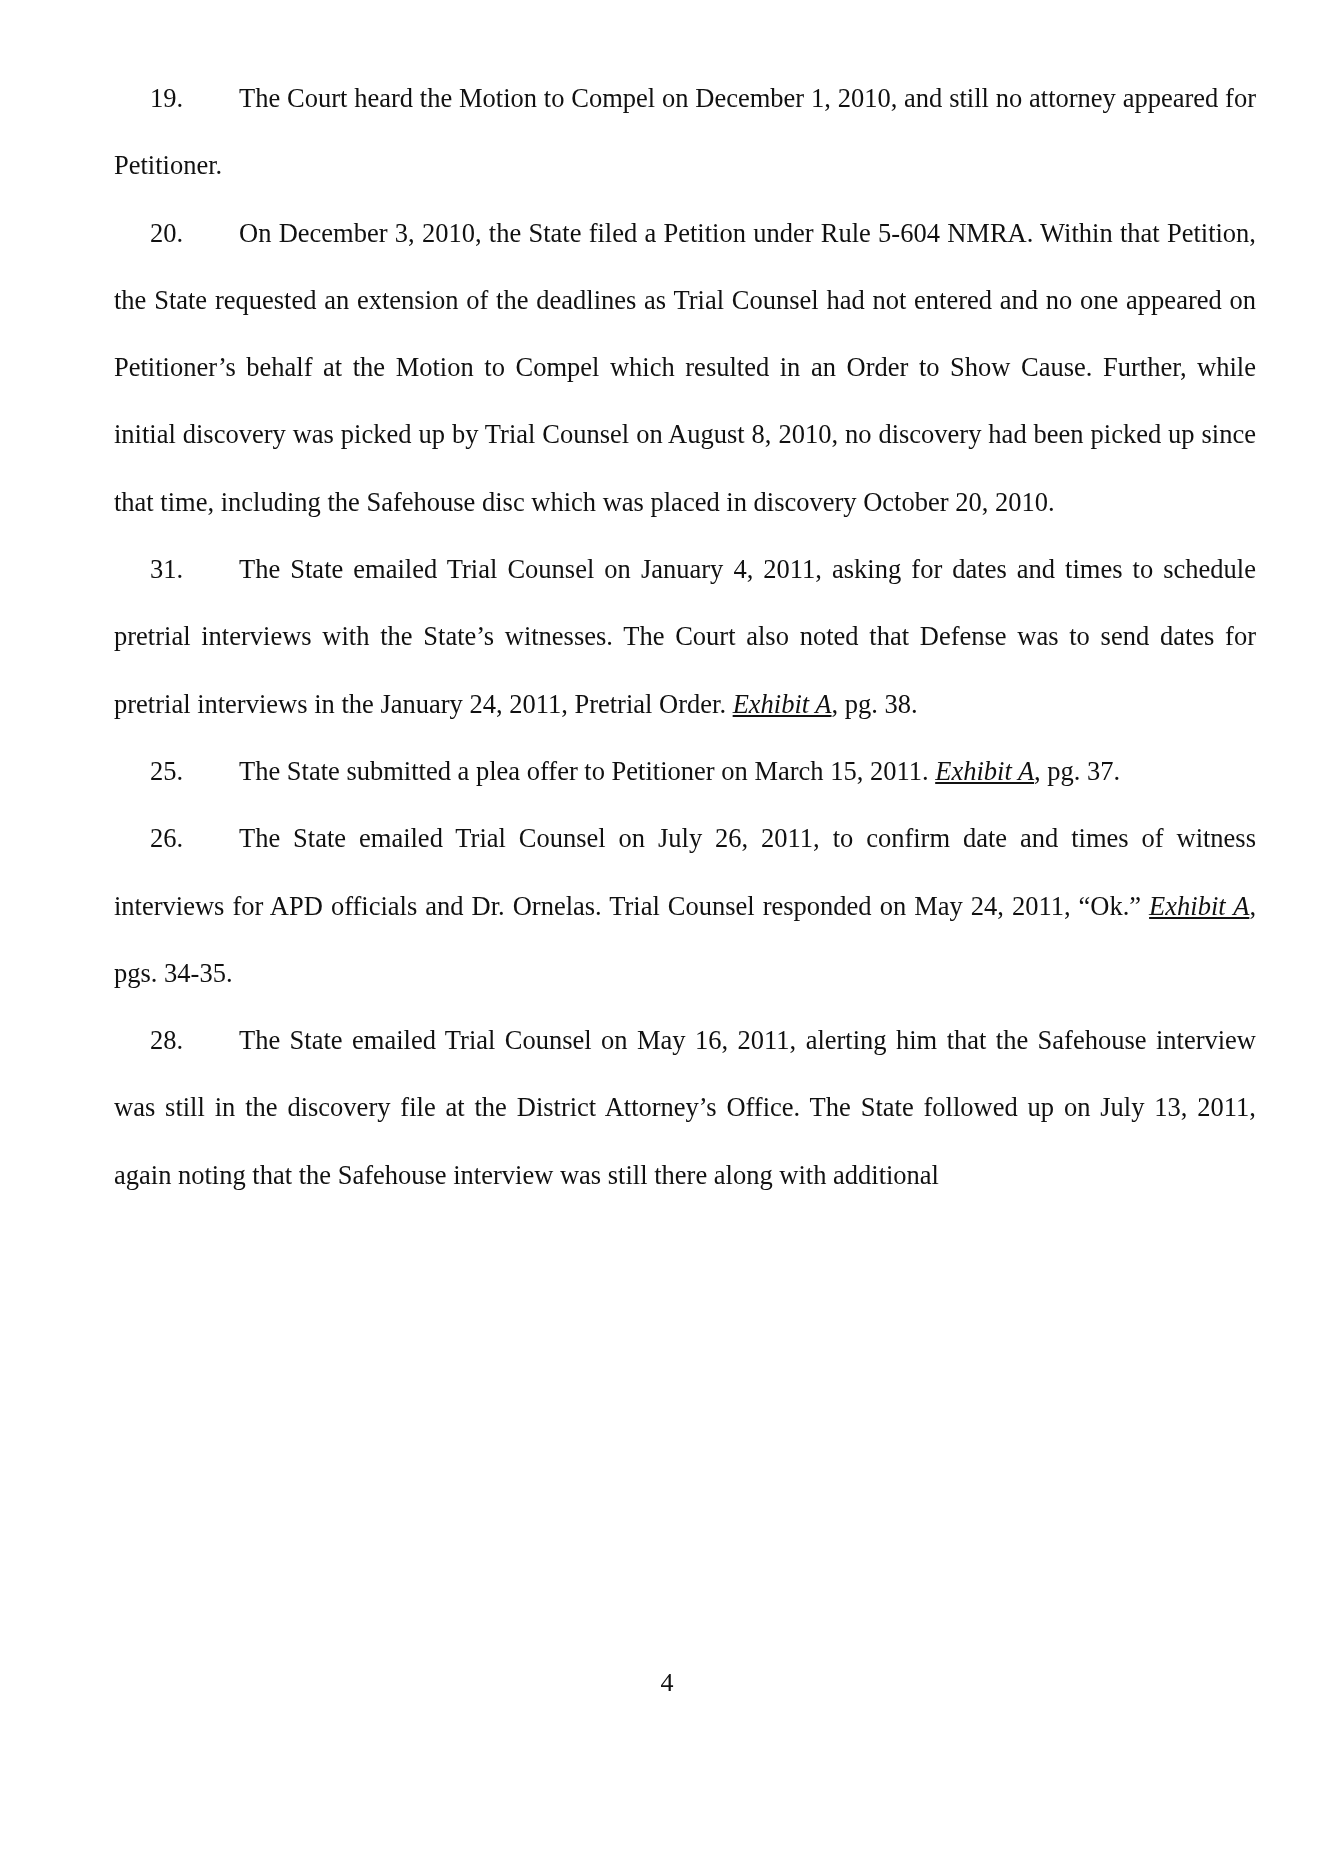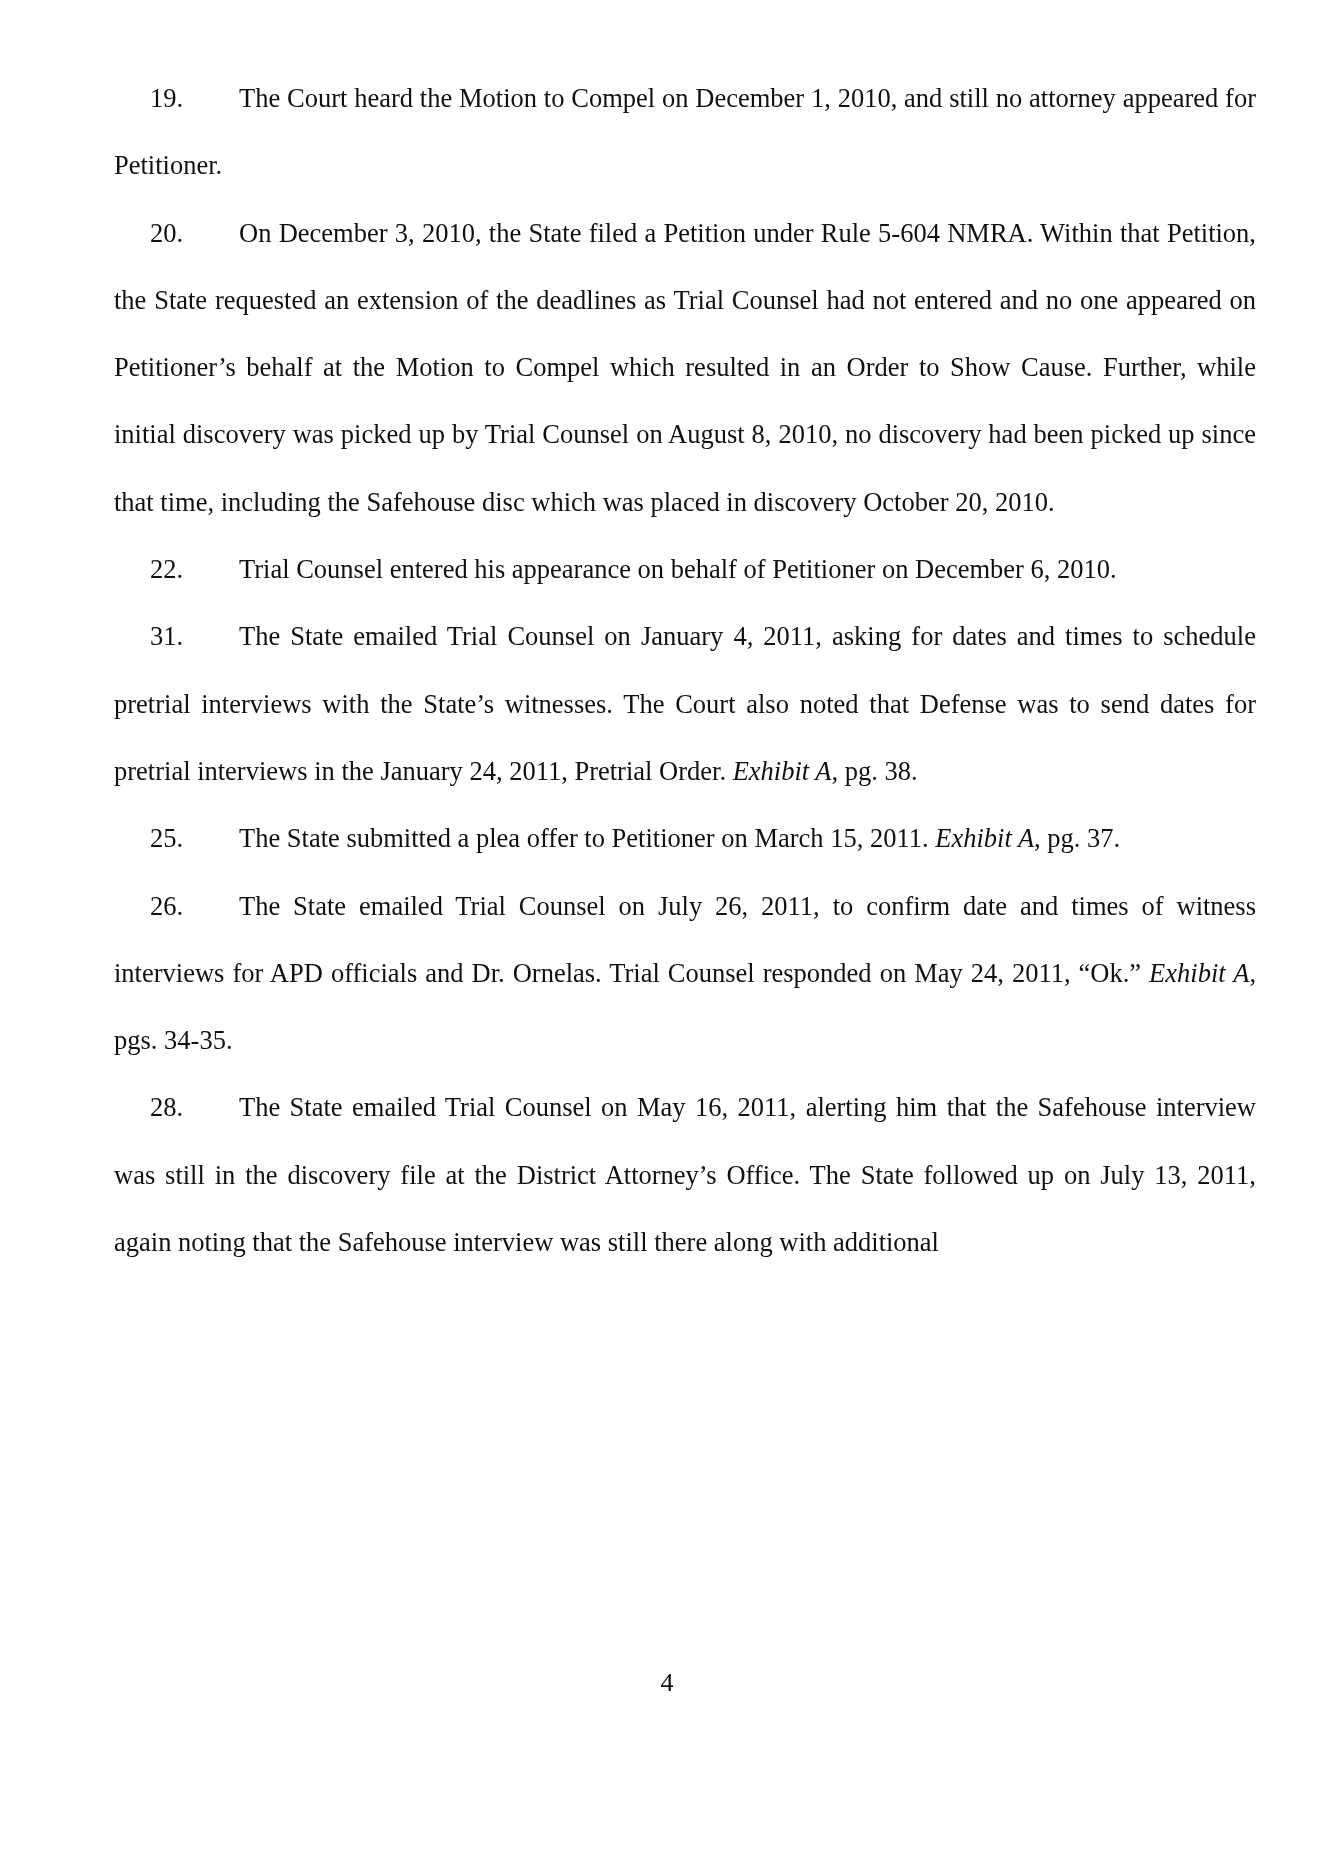--- a/index.html
+++ b/index.html
@@ -8,32 +8,31 @@
     position: absolute; left: 114px; top: 65px; width: 1142px;
     font-family: "Liberation Serif", serif; font-size: 26.5px; color: #111;
     line-height: 67.3px;
   }
   .para { margin: 0; text-align: justify; text-align-last: left; }
   .para .num { display: inline-block; width: 89px; margin-left: 36px; }
   .page-number {
     position: absolute; left: 0; width: 1334px; top: 1668px;
     text-align: center; font-family: "Liberation Serif", serif; font-size: 26px; color: #111;
   }
-  em { font-style: italic; }
+  em { font-style: italic; text-decoration: underline; }
 </style>
 </head>
 <body>
 
 <div class="page">
   <p class="para"><span class="num">19.</span><span>The Court heard the Motion to Compel on December 1, 2010, and still no attorney appeared for Petitioner.</span></p>
 
   <p class="para"><span class="num">20.</span><span>On December 3, 2010, the State filed a Petition under Rule 5-604 NMRA.  Within that Petition, the State requested an extension of the deadlines as Trial Counsel had not entered and no one appeared on Petitioner’s behalf at the Motion to Compel which resulted in an Order to Show Cause.  Further, while initial discovery was picked up by Trial Counsel on August 8, 2010, no discovery had been picked up since that time, including the Safehouse disc which was placed in discovery October 20, 2010.</span></p>
 
 
-  <p class="para"><span class="num">22.</span><span>Trial Counsel entered his appearance on behalf of Petitioner on December 6, 2010.</span></p>
 
   <p class="para"><span class="num">31.</span><span>The State emailed Trial Counsel on January 4, 2011, asking for dates and times to schedule pretrial interviews with the State’s witnesses.  The Court also noted that Defense was to send dates for pretrial interviews in the January 24, 2011, Pretrial Order. </span><em>Exhibit A</em><span>, pg. 38.</span></p>
 
 
   <p class="para"><span class="num">25.</span><span>The State submitted a plea offer to Petitioner on March 15, 2011. </span><em>Exhibit A</em><span>, pg. 37.</span></p>
 
   <p class="para"><span class="num">26.</span><span>The State emailed Trial Counsel on July 26, 2011, to confirm date and times of witness interviews for APD officials and Dr. Ornelas. Trial Counsel responded on May 24, 2011, “Ok.” </span><em>Exhibit A</em><span>, pgs. 34-35.</span></p>
 
 
   <p class="para"><span class="num">28.</span><span>The State emailed Trial Counsel on May 16, 2011, alerting him that the Safehouse interview was still in the discovery file at the District Attorney’s Office.  The State followed up on July 13, 2011, again noting that the Safehouse interview was still there along with additional</span></p>

